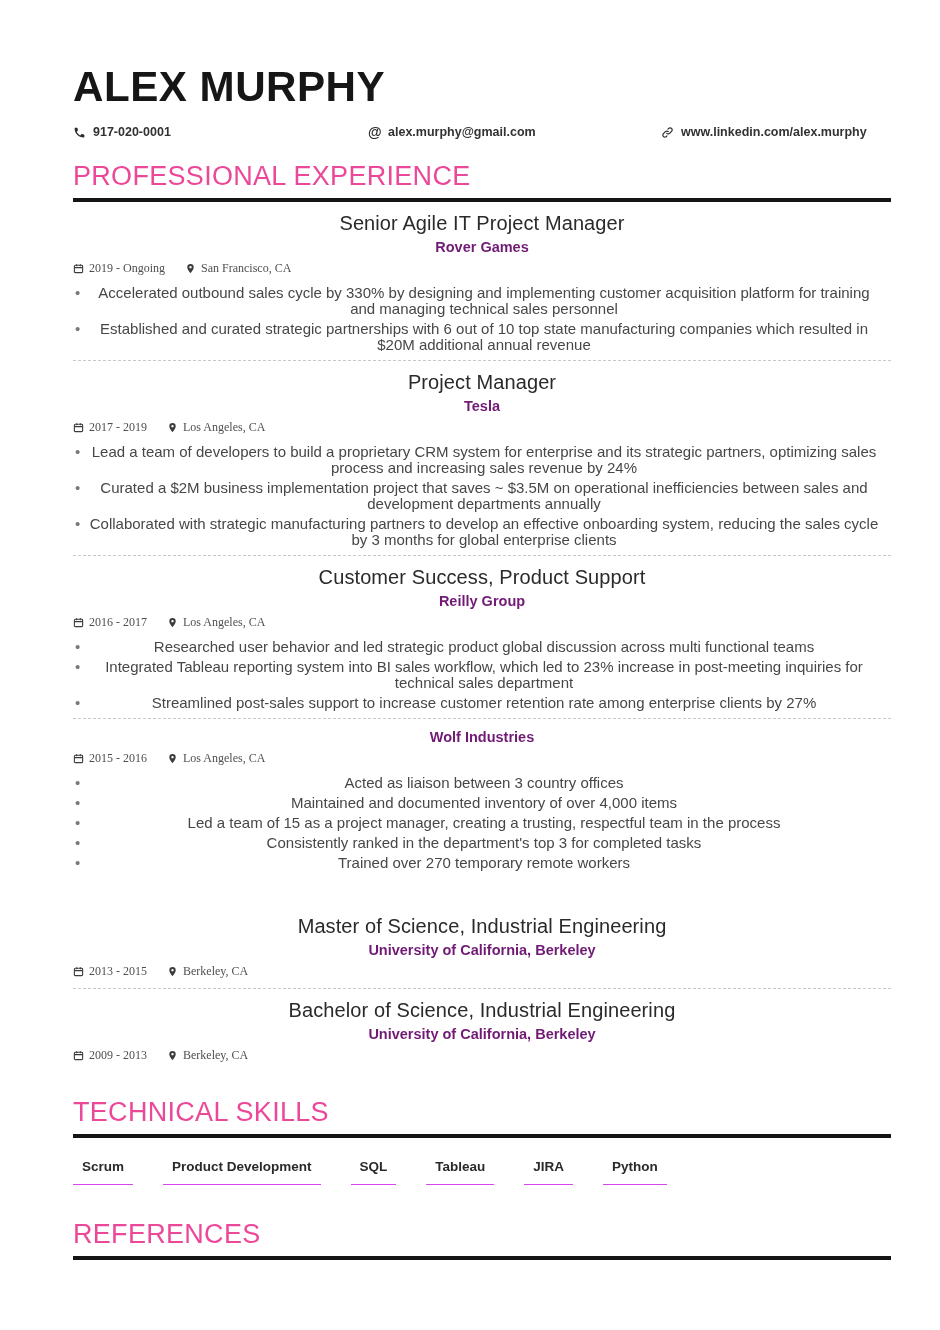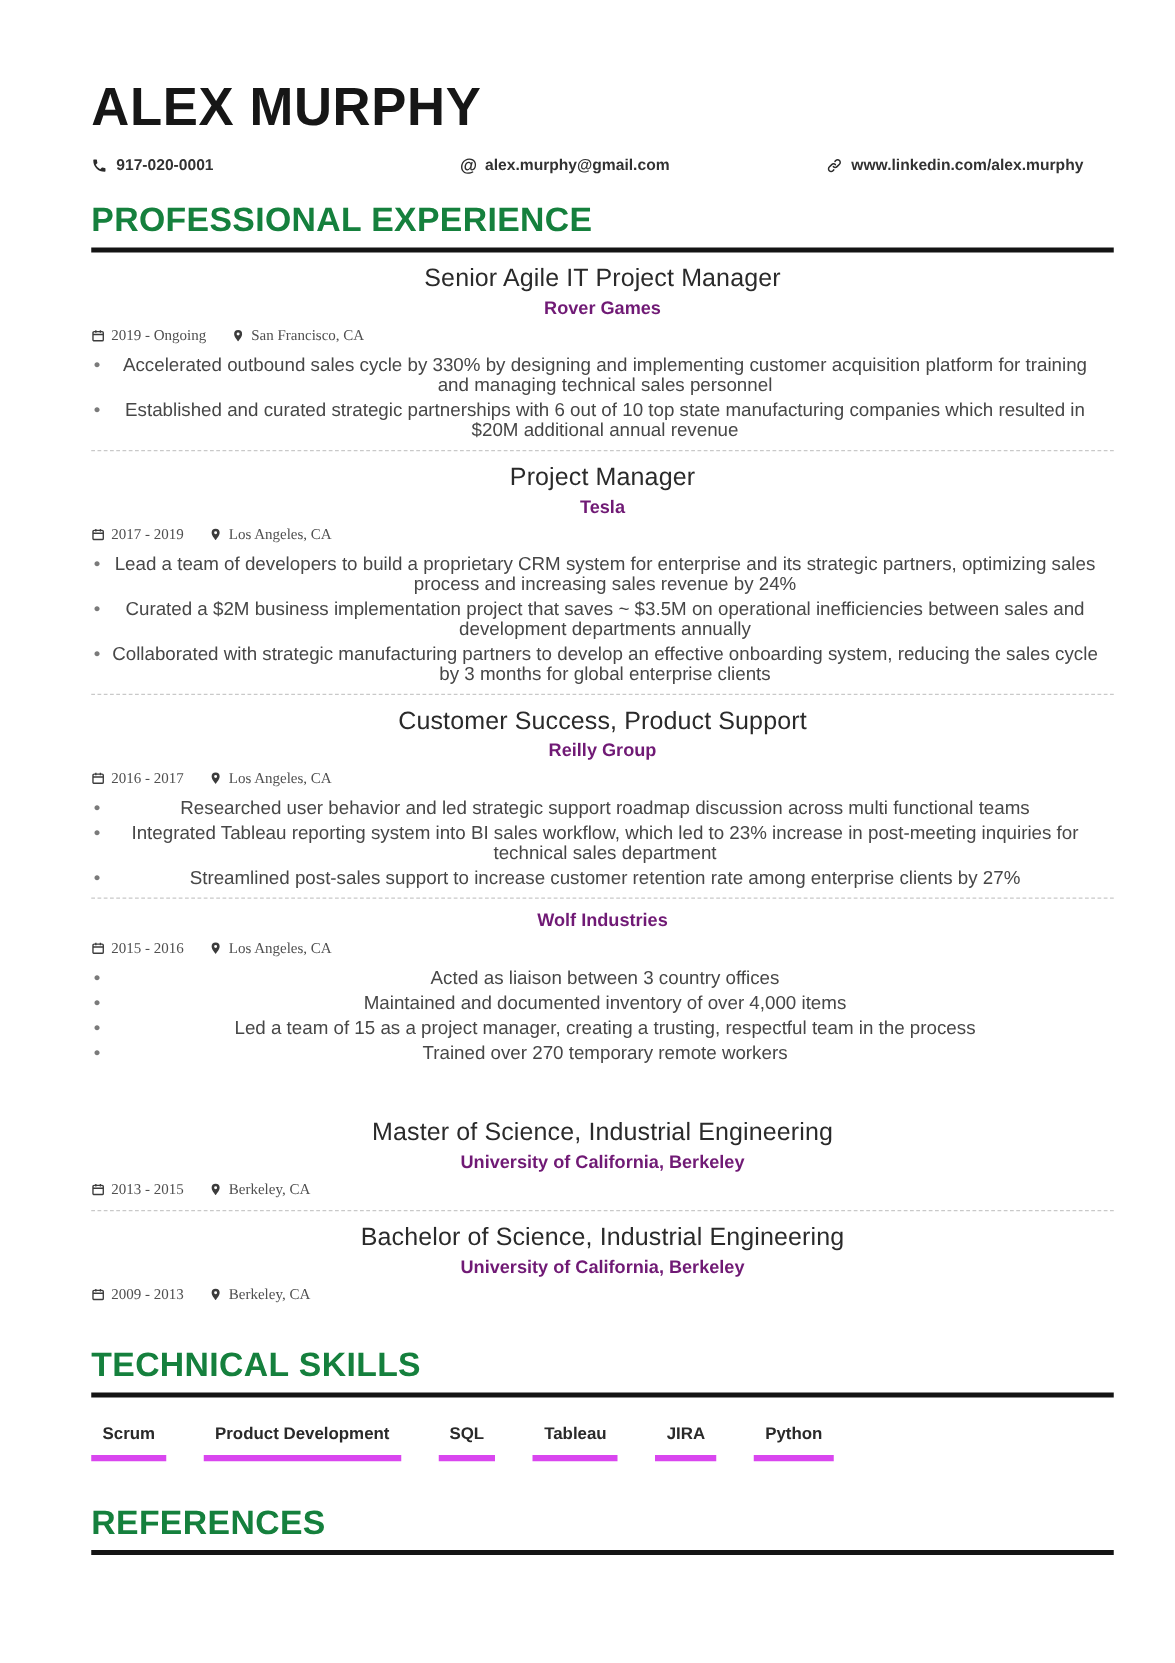--- a/index.html
+++ b/index.html
@@ -30,23 +30,23 @@
   .contact-item.c1 { width: 264px; }
   .contact-item.c2 { width: 262px; }
   .contact-icon { width: 13px; height: 13px; color: #2b2b2b; flex: none; display: inline-flex; }
   .contact-icon svg { width: 100%; height: 100%; }
   .at-glyph { font-size: 14px; font-weight: 600; color: #2b2b2b; line-height: 13px; }
 
   
   .section { margin-top: 0; }
   .section-heading {
     font-size: 27px;
-    font-weight: 700;
+    font-weight: 400;
     letter-spacing: 0.3px;
-    color: #15803d;
+    color: #ec4899;
     margin: 0;
     padding-bottom: 6px;
     border-bottom: 4px solid #141414;
     transform-origin: left;
   }
   .mt-lg { margin-top: 34px; }
 
   
   .entry { padding-top: 10px; text-align: center; }
   .entry-title {
@@ -80,21 +80,21 @@
     position: absolute; left: 2px; top: 0;
     color: #7a7a7a;
   }
   .divider { border-bottom: 1px dashed #c9c9c9; margin-top: 7px; }
 
   
   .skills-row { display: flex; gap: 30px; margin-top: 21px; }
   .skill {
     font-size: 13.5px; font-weight: 700; color: #2a2a2a;
     padding: 0 9px 10px 9px;
-    border-bottom: 5px solid #d946ef;
+    border-bottom: 1px solid #d946ef;
   }
 </style>
 </head>
 <body>
 
 <div class="page">
 
   <h1 class="resume-name">ALEX MURPHY</h1>
 
   <div class="contact-row">
@@ -199,21 +199,21 @@
         <span class="meta-item">
           <span class="meta-icon">
               <svg viewBox="0 0 24 24" fill="currentColor">
                 <path d="M12 2a7 7 0 0 0-7 7c0 5.2 7 13 7 13s7-7.8 7-13a7 7 0 0 0-7-7zm0 9.6A2.6 2.6 0 1 1 12 6.4a2.6 2.6 0 0 1 0 5.2z"></path>
               </svg>
             </span>
           <span>Los Angeles, CA</span>
         </span>
       </div>
       <ul class="bullets">
-        <li>Researched user behavior and led strategic support roadmap discussion across multi functional teams</li>
+        <li>Researched user behavior and led strategic product global discussion across multi functional teams</li>
         <li>Integrated Tableau reporting system into BI sales workflow, which led to 23% increase in post-meeting inquiries for technical sales department</li>
         <li>Streamlined post-sales support to increase customer retention rate among enterprise clients by 27%</li>
       </ul>
       <div class="divider"></div>
     </div>
 
     <div class="entry">
       <div class="entry-company">Wolf Industries</div>
       <div class="entry-meta">
         <span class="meta-item">
@@ -231,20 +231,21 @@
                 <path d="M12 2a7 7 0 0 0-7 7c0 5.2 7 13 7 13s7-7.8 7-13a7 7 0 0 0-7-7zm0 9.6A2.6 2.6 0 1 1 12 6.4a2.6 2.6 0 0 1 0 5.2z"></path>
               </svg>
             </span>
           <span>Los Angeles, CA</span>
         </span>
       </div>
       <ul class="bullets">
         <li>Acted as liaison between 3 country offices</li>
         <li>Maintained and documented inventory of over 4,000 items</li>
         <li>Led a team of 15 as a project manager, creating a trusting, respectful team in the process</li>
+        <li>Consistently ranked in the department's top 3 for completed tasks</li>
         <li>Trained over 270 temporary remote workers</li>
       </ul>
     </div>
   </div>
 
   <div class="section mt-lg">
 
     <div class="entry">
       <h3 class="entry-title">Master of Science, Industrial Engineering</h3>
       <div class="entry-company">University of California, Berkeley</div>

